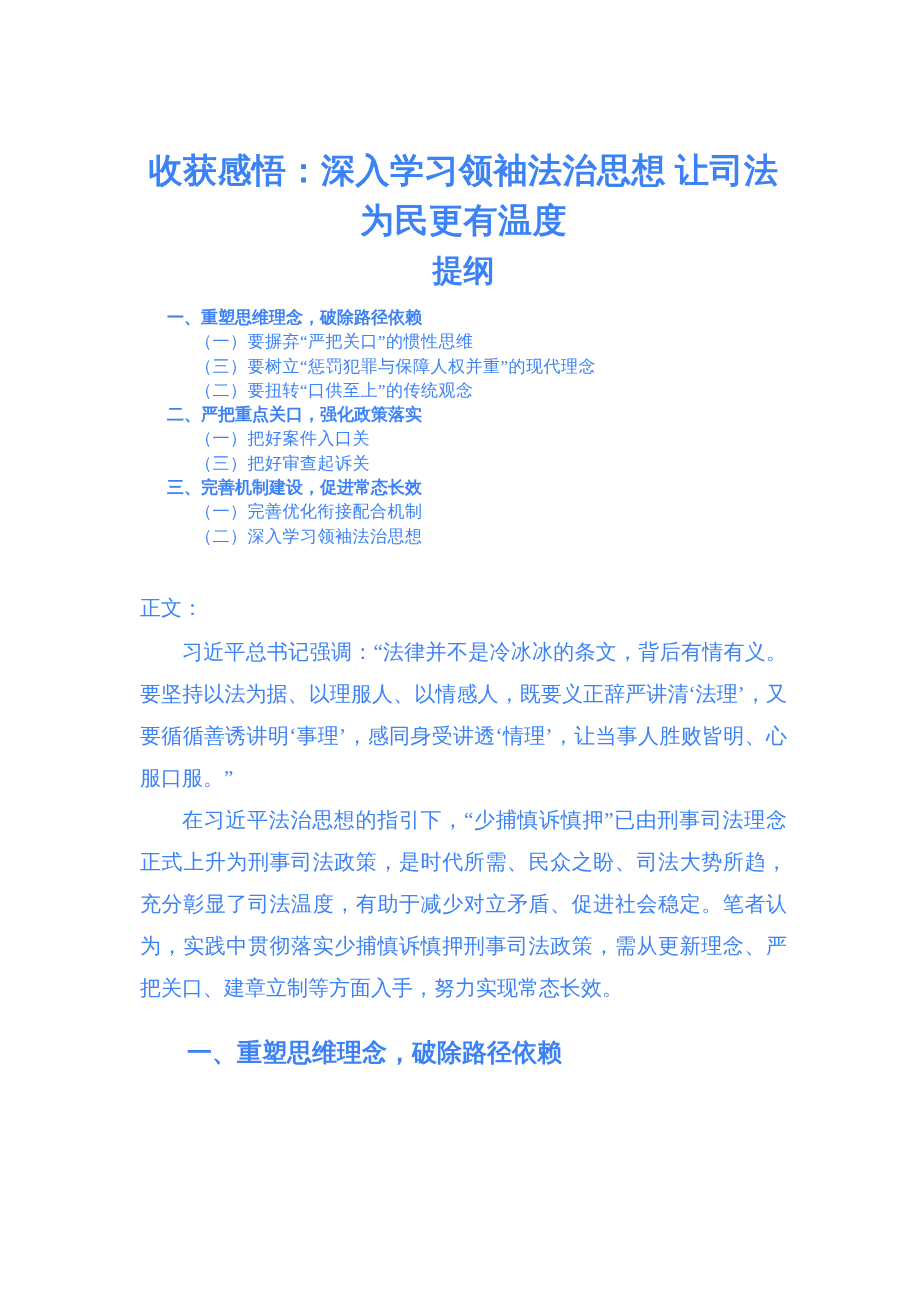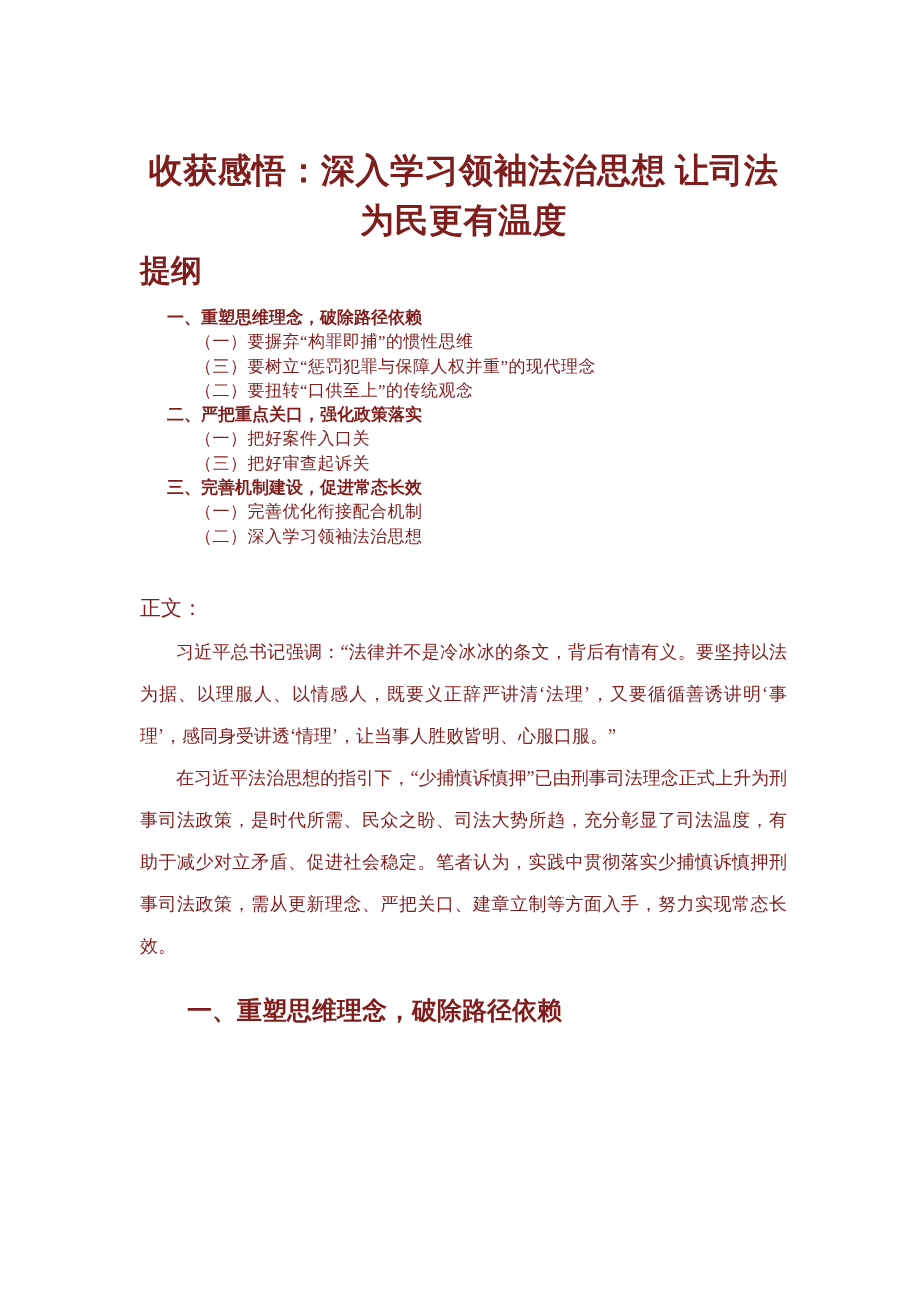--- a/index.html
+++ b/index.html
@@ -6,42 +6,42 @@
     margin: 0;
     padding: 0;
     background: #ffffff;
   }
   .page {
     position: relative;
     width: 920px;
     height: 1302px;
     background: #ffffff;
     overflow: hidden;
-    color: #7f1d1d;
+    color: #3b82f6;
     font-family: "Liberation Serif", serif;
   }
   .content {
     box-sizing: border-box;
     padding: 146px 133px 0 140px;
   }
   .doc-title {
     margin: 0;
     font-size: 34px;
     line-height: 50px;
     font-weight: bold;
     text-align: center;
     font-family: "Liberation Serif", serif;
     letter-spacing: 0.5px;
   }
   .doc-subtitle {
     margin: 2px 0 0 0;
     font-size: 31px;
     line-height: 46px;
     font-weight: bold;
-    text-align: left;
+    text-align: center;
     font-family: "Liberation Serif", serif;
   }
   .outline {
     margin-top: 12px;
     font-size: 17px;
     line-height: 24.3px;
   }
   .outline-lvl1 {
     padding-left: 27px;
     font-weight: bold;
@@ -54,21 +54,21 @@
     letter-spacing: 0.5px;
   }
   .body-label {
     margin-top: 40px;
     font-size: 21px;
     line-height: 42px;
     font-family: Liberation Mono, monospace;
   }
   .para {
     margin: 0;
-    font-size: 18px;
+    font-size: 21px;
     line-height: 42px;
     text-align: justify;
     text-indent: 2em;
     font-family: "Liberation Serif", serif;
   }
   .section-heading {
     margin: 26px 0 0 0;
     padding-left: 47px;
     font-size: 25px;
     line-height: 34px;
@@ -81,21 +81,21 @@
 
 <div class="page">
   <div class="content">
 
     <h1 class="doc-title">收获感悟：深入学习领袖法治思想 让司法为民更有温度</h1>
 
     <h2 class="doc-subtitle">提纲</h2>
 
     <div class="outline">
       <div class="outline-lvl1">一、重塑思维理念，破除路径依赖</div>
-      <div class="outline-lvl2">（一）要摒弃“构罪即捕”的惯性思维</div>
+      <div class="outline-lvl2">（一）要摒弃“严把关口”的惯性思维</div>
       <div class="outline-lvl2">（三）要树立“惩罚犯罪与保障人权并重”的现代理念</div>
       <div class="outline-lvl2">（二）要扭转“口供至上”的传统观念</div>
 
       <div class="outline-lvl1">二、严把重点关口，强化政策落实</div>
       <div class="outline-lvl2">（一）把好案件入口关</div>
       <div class="outline-lvl2">（三）把好审查起诉关</div>
 
       <div class="outline-lvl1">三、完善机制建设，促进常态长效</div>
       <div class="outline-lvl2">（一）完善优化衔接配合机制</div>
       <div class="outline-lvl2">（二）深入学习领袖法治思想</div>

